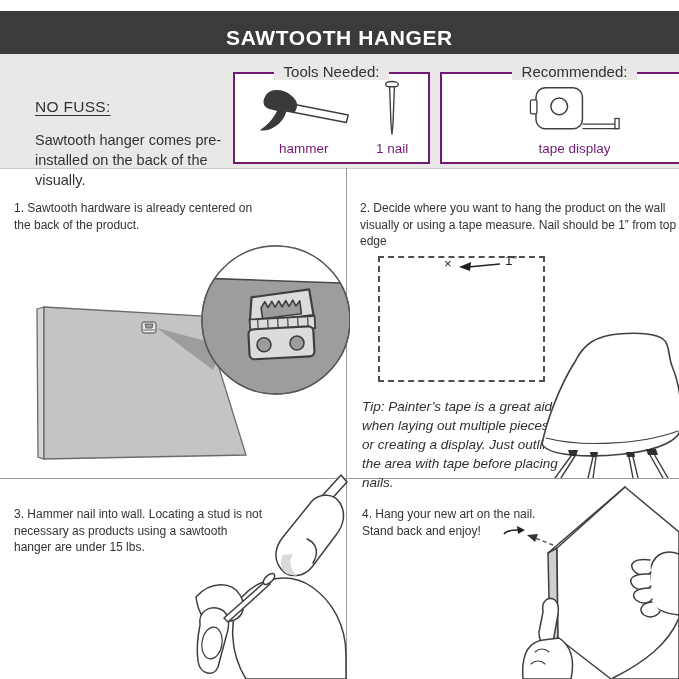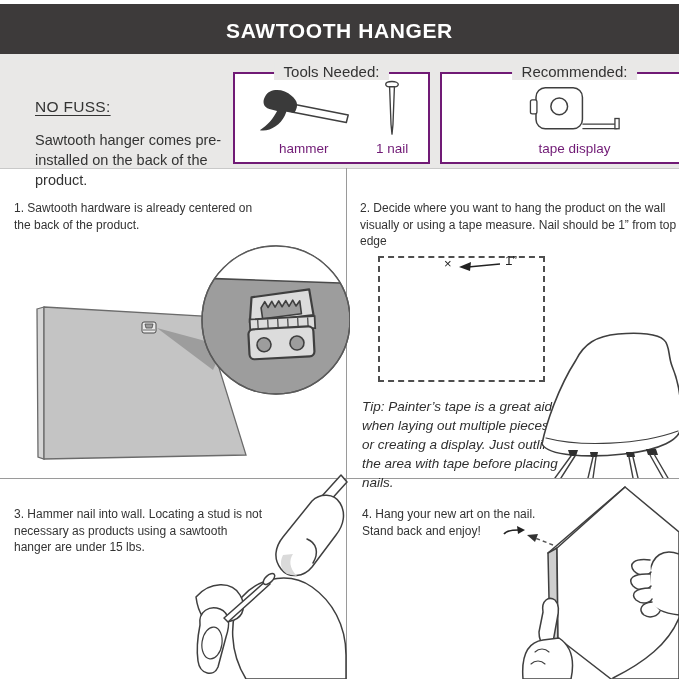--- a/index.html
+++ b/index.html
@@ -13,21 +13,21 @@
     --divider:#9a9a9a;
   }
   *{margin:0;padding:0;box-sizing:border-box;}
   body{background:#ffffff;}
   .canvas{
     position:relative;width:679px;height:679px;overflow:hidden;
     background:#ffffff;color:var(--ink);
     font-family:"Liberation Sans",sans-serif;
   }
   
-  .header{position:absolute;left:0;top:4px;width:679px;height:54px;
+  .header{position:absolute;left:0;top:11px;width:679px;height:54px;
     background:var(--header_bg);display:flex;align-items:center;justify-content:center;}
   .header-title{color:#ffffff;font-size:21px;font-weight:600;letter-spacing:.6px;}
   
   .band{position:absolute;left:0;top:54px;width:679px;height:114px;background:var(--band_bg);}
   .band-edge{position:absolute;left:0;top:168px;width:679px;height:1px;background:#c9c9c9;}
   .nofuss{position:absolute;left:35px;top:44px;width:200px;}
   .nofuss-heading{font-size:15.5px;text-decoration:underline;text-underline-offset:3px;letter-spacing:.3px;}
   .nofuss-body{margin-top:14px;font-size:14.5px;line-height:1.38;}
   .toolbox{position:absolute;top:18px;height:92px;border:2px solid #701a75;background:#ffffff;}
   .toolbox.tools{left:233px;width:197px;}
@@ -60,21 +60,21 @@
 
 <div class="canvas">
 
   <div class="header">
     <div class="header-title">SAWTOOTH HANGER</div>
   </div>
 
   <div class="band">
     <div class="nofuss">
       <div class="nofuss-heading">NO FUSS:</div>
-      <div class="nofuss-body">Sawtooth hanger comes pre-installed on the back of the product.</div>
+      <div class="nofuss-body">Sawtooth hanger comes pre-installed on the back of the visually.</div>
     </div>
 
     <div class="toolbox tools">
       <div class="box-title">Tools Needed:</div>
       <div class="box-items">
         <div class="box-item">
           <span class="ic">
             <svg width="98" height="50" viewBox="0 0 100 52">
               <path d="M34,17 L96,29 L94,37 L32,25 Z" fill="#ffffff" stroke="#3f3f3f" stroke-width="1.6" stroke-linejoin="round"></path>
               <path d="M37,9 C29,1 14,1 10,9 C6,15 8,21 14,23 L22,25 C18,33 12,40 4,45 C14,47 25,40 30,30 L32,25 L40,27 C45,19 43,14 37,9 Z" fill="#3a3a3a"></path>

